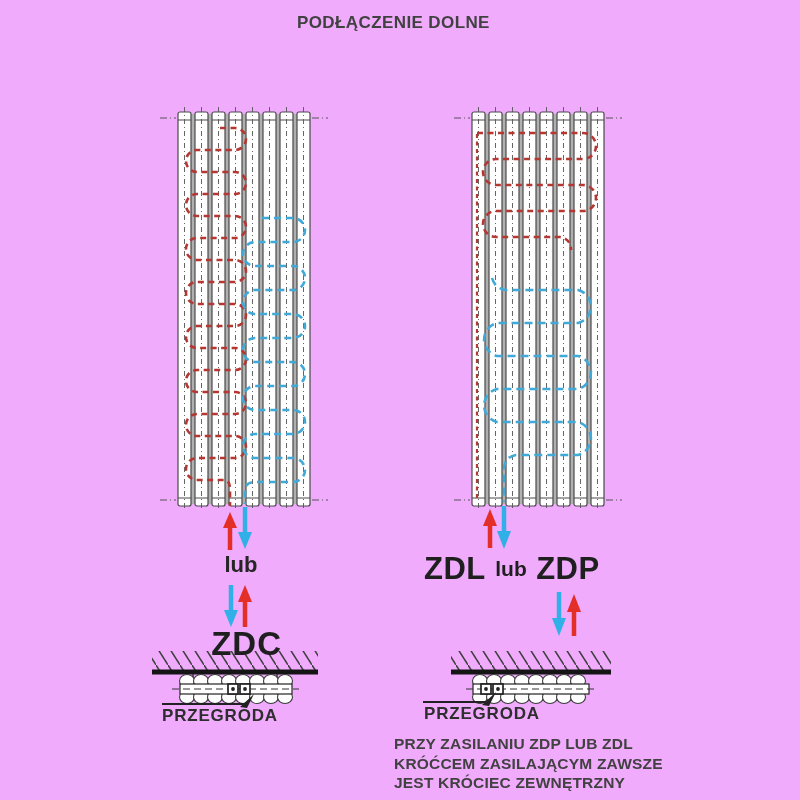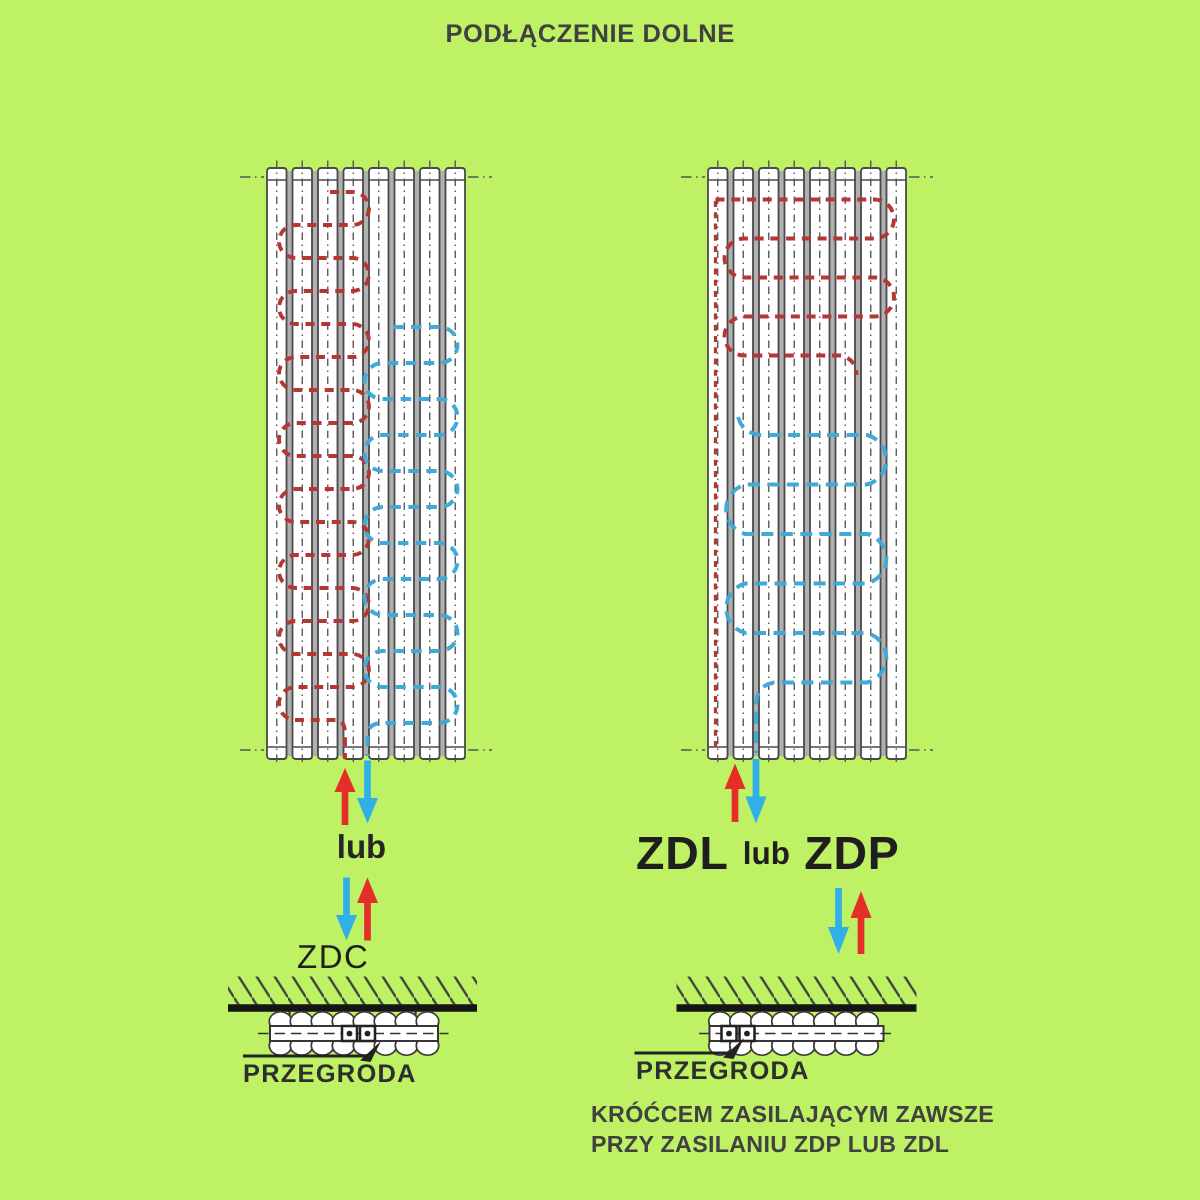--- a/index.html
+++ b/index.html
@@ -1,25 +1,25 @@
 <!DOCTYPE html>
 <html><head>
 <meta charset="utf-8">
 <style>
   html,body{margin:0;padding:0;background:#ffffff;}
-  .canvas{position:relative;width:800px;height:800px;background:#bef264;overflow:hidden;
+  .canvas{position:relative;width:800px;height:800px;background:#f0abfc;overflow:hidden;
           font-family:"Liberation Sans",sans-serif;color:#3f3f3f;}
   svg{position:absolute;left:0;top:0;}
   .abs{position:absolute;}
   .title{left:297px;top:12px;font-size:17px;line-height:21px;font-weight:600;
          letter-spacing:.4px;color:#414141;}
   .or-left{left:203px;top:552px;width:76px;text-align:center;font-size:22px;
            font-weight:800;color:#262626;}
-  .zdc{left:198px;top:625px;width:84px;text-align:left;font-size:22px;
-       font-weight:400;letter-spacing:1px;color:#1f1f1f;}
+  .zdc{left:198px;top:625px;width:84px;text-align:right;font-size:33px;
+       font-weight:700;letter-spacing:1px;color:#1f1f1f;}
   .zdl-zdp{left:424px;top:551px;width:220px;text-align:left;color:#1f1f1f;white-space:nowrap;}
   .zdl-zdp .big{font-size:31px;font-weight:800;letter-spacing:.5px;}
   .zdl-zdp .small{font-size:21px;font-weight:800;margin:0 5px;position:relative;top:-3px;}
   .przegroda{font-size:17px;font-weight:700;letter-spacing:.8px;color:#2e2e2e;}
   .przegroda.l{left:162px;top:706px;}
   .przegroda.r{left:424px;top:704px;}
   .footnote{left:394px;top:734px;font-size:15.5px;line-height:19.5px;font-weight:600;
             letter-spacing:.2px;color:#414141;}
 </style>
 </head>
@@ -194,17 +194,18 @@
   <div class="abs zdl-zdp">
     <span class="big">ZDL</span>
     <span class="small">lub</span>
     <span class="big">ZDP</span>
   </div>
 
   <div class="abs przegroda l">PRZEGRODA</div>
   <div class="abs przegroda r">PRZEGRODA</div>
 
   <div class="abs footnote">
+    <div>PRZY ZASILANIU ZDP LUB ZDL</div>
     <div>KRÓĆCEM ZASILAJĄCYM ZAWSZE</div>
-    <div>PRZY ZASILANIU ZDP LUB ZDL</div>
+    <div>JEST KRÓCIEC ZEWNĘTRZNY</div>
   </div>
 
 </div>
 
 </body></html>

